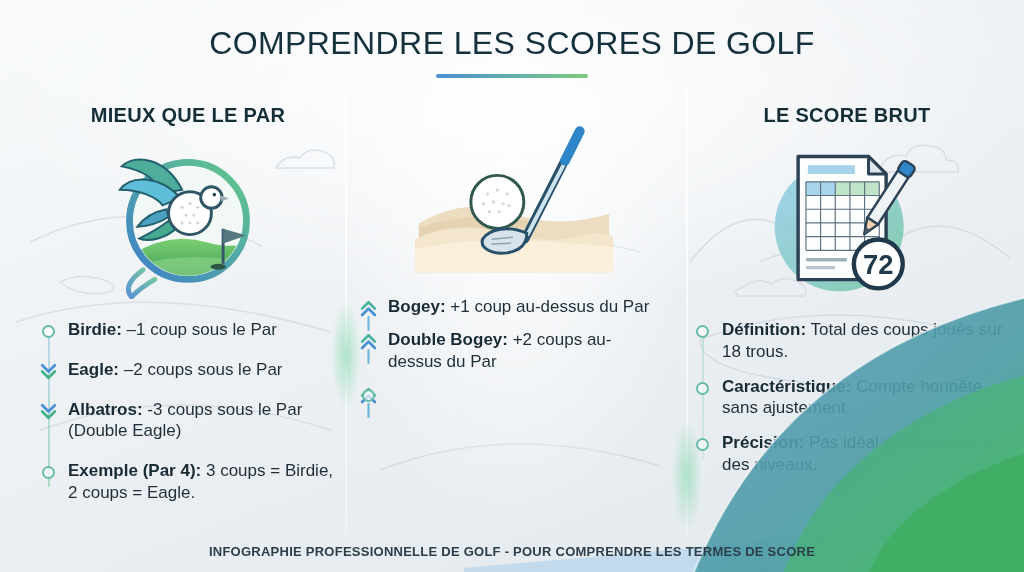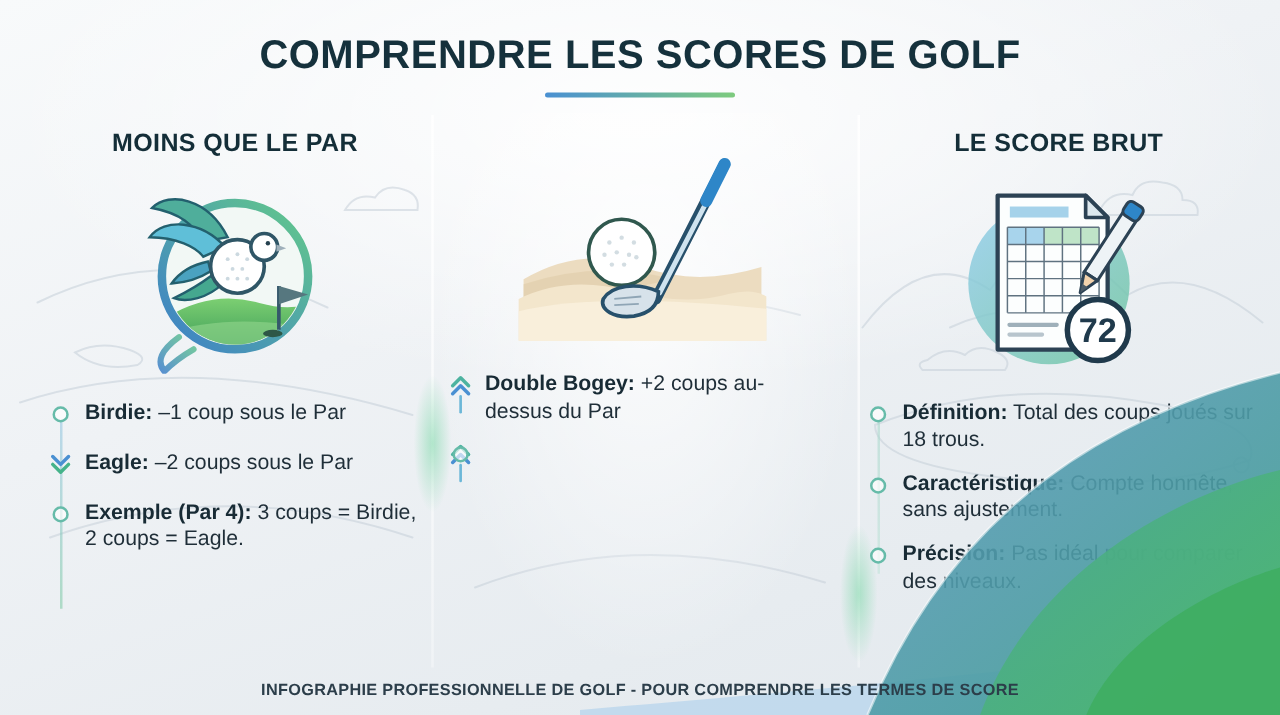--- a/index.html
+++ b/index.html
@@ -14,21 +14,21 @@
   .mid-glow{position:absolute;left:346px;top:90px;width:340px;height:440px;
     background:radial-gradient(ellipse at 50% 35%, rgba(255,255,255,.75), rgba(255,255,255,0) 72%);}
   .divider{position:absolute;top:92px;height:442px;width:2px;
     background:linear-gradient(180deg,rgba(255,255,255,.95),rgba(255,255,255,.35));}
   .div-1{left:345px;} .div-2{left:686px;}
   .div-glow{position:absolute;width:30px;height:110px;border-radius:50%;
     background:radial-gradient(closest-side,rgba(120,215,165,.55),rgba(120,215,165,0));}
   .glow-1{left:331px;top:300px;} .glow-2{left:672px;top:420px;}
 
   .title{position:absolute;top:25px;left:0;width:100%;text-align:center;
-    font-size:32px;font-weight:700;letter-spacing:.4px;color:#15313c;}
+    font-size:32px;font-weight:400;letter-spacing:.4px;color:#15313c;}
   .title-underline{position:absolute;top:74px;left:50%;transform:translateX(-50%);
     width:152px;height:4px;border-radius:3px;background:linear-gradient(90deg,#4a90d2,#7ecb7e);}
 
   .col{position:absolute;top:104px;}
   .col-1{left:36px;width:304px;}
   .col-2{left:356px;width:316px;}
   .col-3{left:690px;width:314px;}
   .col-header{text-align:center;font-size:20px;font-weight:800;letter-spacing:.3px;color:#142e38;}
   .icon-wrap{height:176px;display:flex;align-items:center;justify-content:center;margin-top:4px;}
 
@@ -78,21 +78,21 @@
   <div class="mid-glow"></div>
   <div class="divider div-1"></div>
   <div class="divider div-2"></div>
   <div class="div-glow glow-1"></div>
   <div class="div-glow glow-2"></div>
 
   <div class="title">COMPRENDRE LES SCORES DE GOLF</div>
   <div class="title-underline"></div>
 
   <div class="col col-1">
-    <div class="col-header">MOINS QUE LE PAR</div>
+    <div class="col-header">MIEUX QUE LE PAR</div>
     <div class="icon-wrap">
       <svg width="156" height="160" viewBox="0 0 160 160">
         <defs>
           <linearGradient id="ring1" x1="0%" y1="100%" x2="100%" y2="0%">
             <stop offset="0" stop-color="#3d7fc9"></stop>
               <stop offset="1" stop-color="#63c98a"></stop>
           </linearGradient>
           <linearGradient id="hill1" x1="0" y1="0" x2="0" y2="1">
             <stop offset="0" stop-color="#7ccf72"></stop>
               <stop offset="1" stop-color="#3f9e59"></stop>
@@ -138,20 +138,28 @@
       </div>
       <div class="item">
         <span class="marker">
           <svg width="17" height="19" viewBox="0 0 16 18" fill="none" stroke-width="2.6" stroke-linecap="round" stroke-linejoin="round">
             <polyline points="2,3 8,9 14,3" stroke="#4a90d2"></polyline>
               <polyline points="2,9 8,15 14,9" stroke="#45b38a"></polyline>
           </svg></span>
         <p><b>Eagle:</b> <span>–2 coups sous le Par</span></p>
       </div>
       <div class="item">
+        <span class="marker">
+          <svg width="17" height="19" viewBox="0 0 16 18" fill="none" stroke-width="2.6" stroke-linecap="round" stroke-linejoin="round">
+            <polyline points="2,3 8,9 14,3" stroke="#4a90d2"></polyline>
+              <polyline points="2,9 8,15 14,9" stroke="#45b38a"></polyline>
+          </svg></span>
+        <p><b>Albatros:</b> <span>-3 coups sous le Par (Double Eagle)</span></p>
+      </div>
+      <div class="item">
         <span class="marker circle"></span>
         <p><b>Exemple (Par 4):</b> <span>3 coups = Birdie, 2 coups = Eagle.</span></p>
       </div>
     </div>
   </div>
 
   <div class="col col-2">
     <div class="icon-wrap">
       <svg width="206" height="158" viewBox="0 0 210 160">
         <path d="M8,108 Q 55,80 105,98 Q 150,114 202,98 L202,146 Q 105,162 8,146 Z" fill="#ecdcc0"></path>
@@ -172,20 +180,29 @@
         <path d="M4,134 Q 70,118 206,132 L206,158 L4,158 Z" fill="#f9f0dd" opacity=".85"></path>
         <line x1="172" y1="14" x2="116" y2="124" stroke="#27506b" stroke-width="9" stroke-linecap="round"></line>
         <line x1="168" y1="24" x2="119" y2="119" stroke="#cfe3ef" stroke-width="4" stroke-linecap="round"></line>
         <line x1="172" y1="14" x2="157" y2="44" stroke="#2e86c8" stroke-width="10" stroke-linecap="round"></line>
         <path d="M118,118 C 100,110 80,113 73,124 C 70,133 82,140 98,138 C 110,136 118,130 118,118 Z" fill="#d7e2ea" stroke="#27506b" stroke-width="3"></path>
         <line x1="82" y1="124" x2="104" y2="122" stroke="#8fa5b5" stroke-width="1.5"></line>
         <line x1="82" y1="129" x2="102" y2="128" stroke="#8fa5b5" stroke-width="1.5"></line>
       </svg>
     </div>
     <div class="list">
+      <div class="item">
+        <span class="marker">
+          <svg width="17" height="32" viewBox="0 0 16 30" fill="none" stroke-width="2.6" stroke-linecap="round" stroke-linejoin="round">
+            <polyline points="2,9 8,3 14,9" stroke="#4db3a0"></polyline>
+              <polyline points="2,15 8,9 14,15" stroke="#4a90d2"></polyline>
+            <line x1="8" y1="17" x2="8" y2="29" stroke="#6cb7d8" stroke-width="2"></line>
+          </svg></span>
+        <p><b>Bogey:</b> <span>+1 coup au-dessus du Par</span></p>
+      </div>
       <div class="item">
         <span class="marker">
           <svg width="17" height="32" viewBox="0 0 16 30" fill="none" stroke-width="2.6" stroke-linecap="round" stroke-linejoin="round">
             <polyline points="2,9 8,3 14,9" stroke="#4db3a0"></polyline>
               <polyline points="2,15 8,9 14,15" stroke="#4a90d2"></polyline>
             <line x1="8" y1="17" x2="8" y2="29" stroke="#6cb7d8" stroke-width="2"></line>
           </svg></span>
         <p><b>Double Bogey:</b> <span>+2 coups au-dessus du Par</span></p>
       </div>
       <div class="item">

